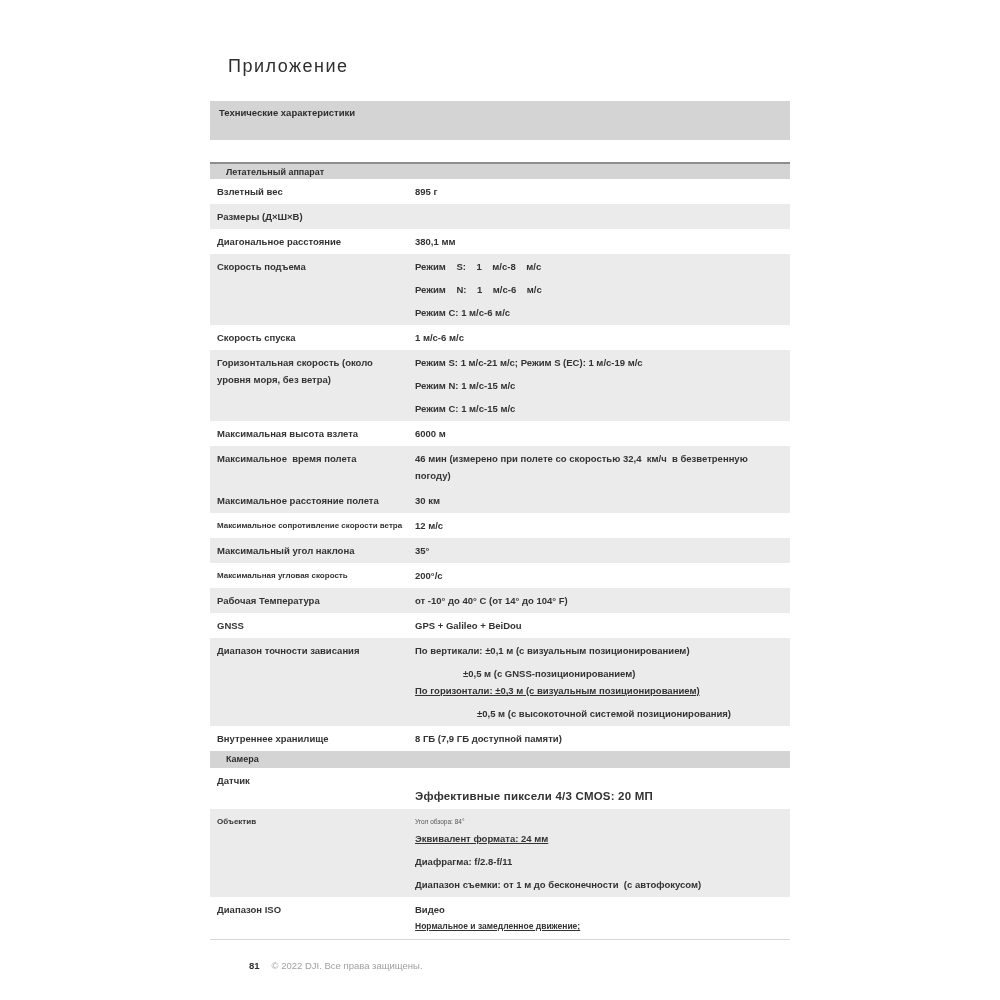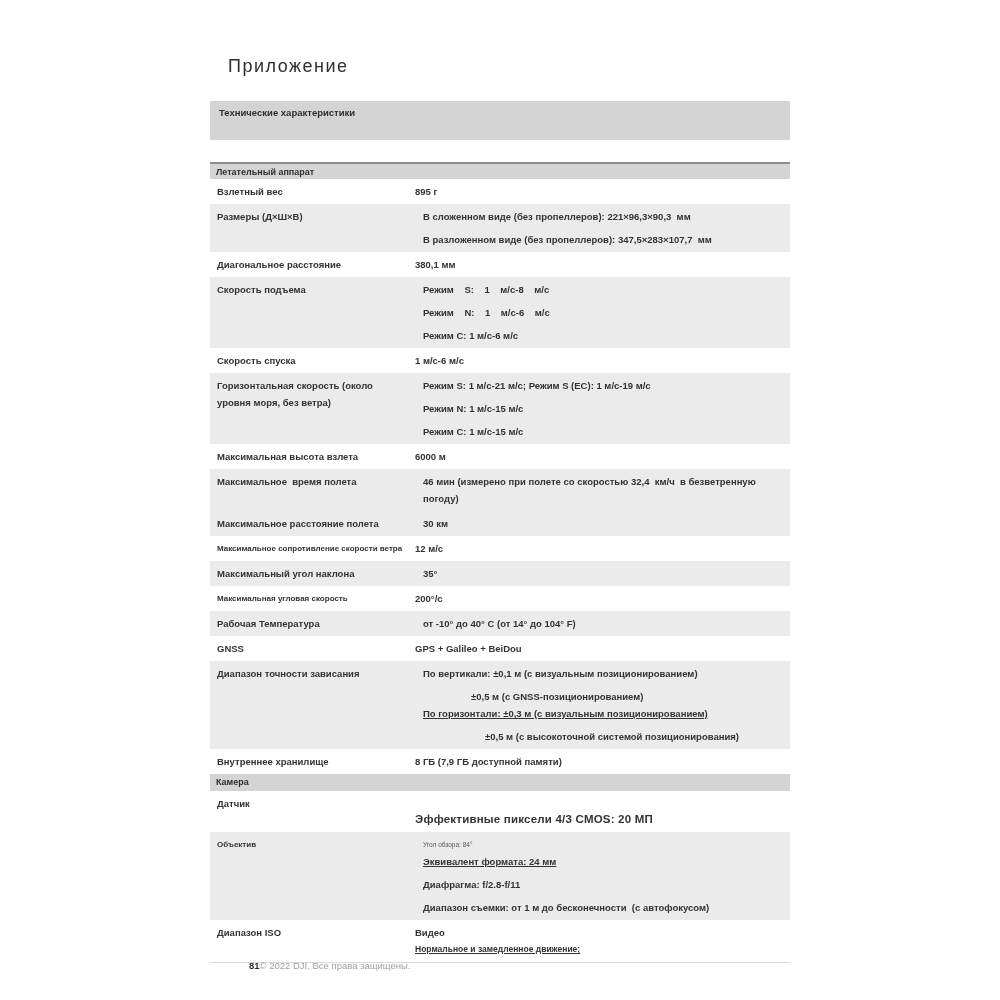--- a/index.html
+++ b/index.html
@@ -35,27 +35,27 @@
   }
 
   #spec-table{margin-top:22px;border-bottom:1px solid #d9d9d9;}
 
   .group-bar{
     height:17px;
     line-height:17px;
     background:var(--bar);
     font-size:9px;
     font-weight:600;
-    padding-left:6px;
+    padding-left:16px;
     color:#2e2e2e;
   }
   .group-bar.bordered{border-top:2px solid var(--bar-border);}
 
   .spec-row{display:flex;padding:2px 0;}
-  .spec-row.shaded{background:var(--shade);gap:8px;}
+  .spec-row.shaded{background:var(--shade);}
 
   .spec-label{
     width:198px;
     flex-shrink:0;
     padding:2px 4px 2px 7px;
     font-size:9.5px;
     font-weight:700;
     line-height:17px;
     white-space:pre-wrap;
     color:#333333;
@@ -77,21 +77,21 @@
   .vline.gap{margin-top:0;text-decoration:underline;}
 
   .footer{
     position:absolute;
     left:212px;
     top:960px;
     font-size:9.5px;
     white-space:nowrap;
   }
   .footer .pg{font-weight:bold;color:#2f2f2f;margin-left:37px;}
-  .footer .cp{color:var(--footer);margin-left:0;}
+  .footer .cp{color:var(--footer);margin-left:12px;}
 </style>
 </head>
 <body>
 
 <div class="page">
 
   <h1 class="title">Приложение</h1>
 
   <div class="main-bar">
     <span>Технические характеристики</span>
@@ -100,24 +100,20 @@
   <div id="spec-table">
       <div class="group-bar bordered">Летательный аппарат</div>
       <div class="spec-row">
         <div class="spec-label">Взлетный вес</div>
         <div class="spec-value">
           <div class="vline">895 г</div>
         </div>
       </div>
       <div class="spec-row shaded">
         <div class="spec-label">Размеры (Д×Ш×В)</div>
-        <div class="spec-value">
-          <div class="vline">В сложенном виде (без пропеллеров): 221×96,3×90,3  мм</div>
-          <div class="vline">В разложенном виде (без пропеллеров): 347,5×283×107,7  мм</div>
-        </div>
       </div>
       <div class="spec-row">
         <div class="spec-label">Диагональное расстояние</div>
         <div class="spec-value">
           <div class="vline">380,1 мм</div>
         </div>
       </div>
       <div class="spec-row shaded">
         <div class="spec-label">Скорость подъема</div>
         <div class="spec-value">

